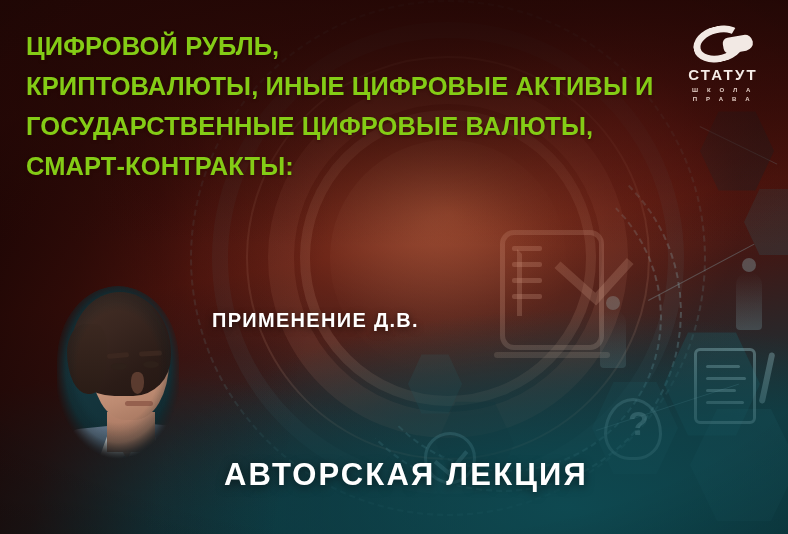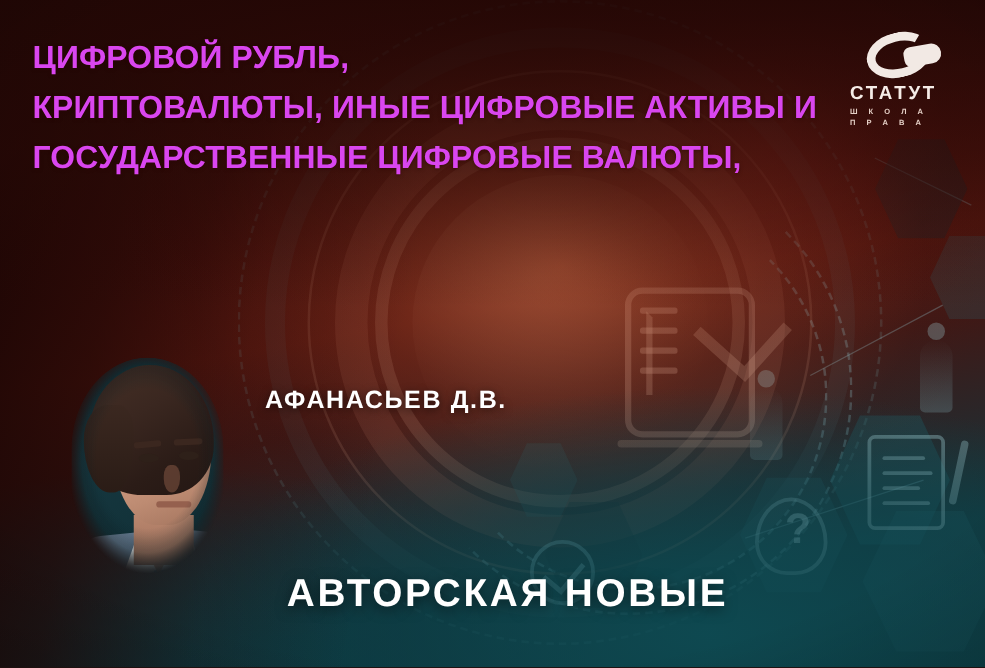--- a/index.html
+++ b/index.html
@@ -141,21 +141,21 @@
 
   .arc-dash {
     position:absolute; border-radius:50%;
     border:2px dashed rgba(140,205,214,0.28);
     border-left-color:transparent; border-top-color:transparent;
   }
 
   
   .logo {
     position:absolute; right:22px; top:26px;
-    width:86px; user-select:none;
+    width:86px; text-align:center; user-select:none;
   }
   .logo-mark { position:relative; width:60px; height:36px; margin:0 auto 5px; }
   .logo-mark .ring {
     position:absolute; left:0; top:0; width:52px; height:36px;
     border-radius:50%;
     border:7px solid #f2e9e4;
     border-right-color:transparent;
     transform:rotate(-14deg);
   }
   .logo-mark .pod {
@@ -169,21 +169,21 @@
     line-height:1; margin-bottom:4px;
   }
   .logo-sub {
     color:#e4cfc6; font-size:6px; font-weight:bold; letter-spacing:3.6px;
     line-height:1.55;
   }
 
   
   .title-wrap { position:absolute; left:26px; top:26px; width:700px; }
   .title-line {
-    color:#d946ef;
+    color:#84cc16;
     font-size:25.5px;
     font-weight:bold;
     letter-spacing:0.1px;
     line-height:40px;
     text-transform:uppercase;
     white-space:nowrap;
     text-shadow:0 1px 3px rgba(40,6,4,0.55);
   }
   .subtitle {
     color:#eeb98f;
@@ -355,20 +355,21 @@
     </div>
     <div class="logo-name">СТАТУТ</div>
     <div class="logo-sub">Ш К О Л А</div>
     <div class="logo-sub">П Р А В А</div>
   </div>
 
   <div class="title-wrap">
     <div class="title-line">ЦИФРОВОЙ РУБЛЬ,</div>
     <div class="title-line">КРИПТОВАЛЮТЫ, ИНЫЕ ЦИФРОВЫЕ АКТИВЫ И</div>
     <div class="title-line">ГОСУДАРСТВЕННЫЕ ЦИФРОВЫЕ ВАЛЮТЫ,</div>
+    <div class="title-line">СМАРТ-КОНТРАКТЫ:</div>
   </div>
 
   <div class="portrait">
     <div class="pt pt-bg"></div>
     <div class="pt pt-jacket-l"></div>
     <div class="pt pt-jacket-r"></div>
     <div class="pt pt-shirt"></div>
     <div class="pt pt-tie"></div>
     <div class="pt pt-shirt-v"></div>
     <div class="pt pt-neck"></div>
@@ -378,19 +379,19 @@
     <div class="pt pt-hair2"></div>
     <div class="pt pt-brow-l"></div>
     <div class="pt pt-brow-r"></div>
     <div class="pt pt-eye-l"></div>
     <div class="pt pt-eye-r"></div>
     <div class="pt pt-nose"></div>
     <div class="pt pt-mouth"></div>
     <div class="pt pt-shade"></div>
   </div>
 
-  <div class="speaker">АФАНАСЬЕВ Д.В.</div>
+  <div class="speaker">ПРИМЕНЕНИЕ Д.В.</div>
 
   <div class="lecture-label">
-    <span>АВТОРСКАЯ НОВЫЕ</span>
+    <span>АВТОРСКАЯ ЛЕКЦИЯ</span>
   </div>
 
 </div>
 
 </body></html>

